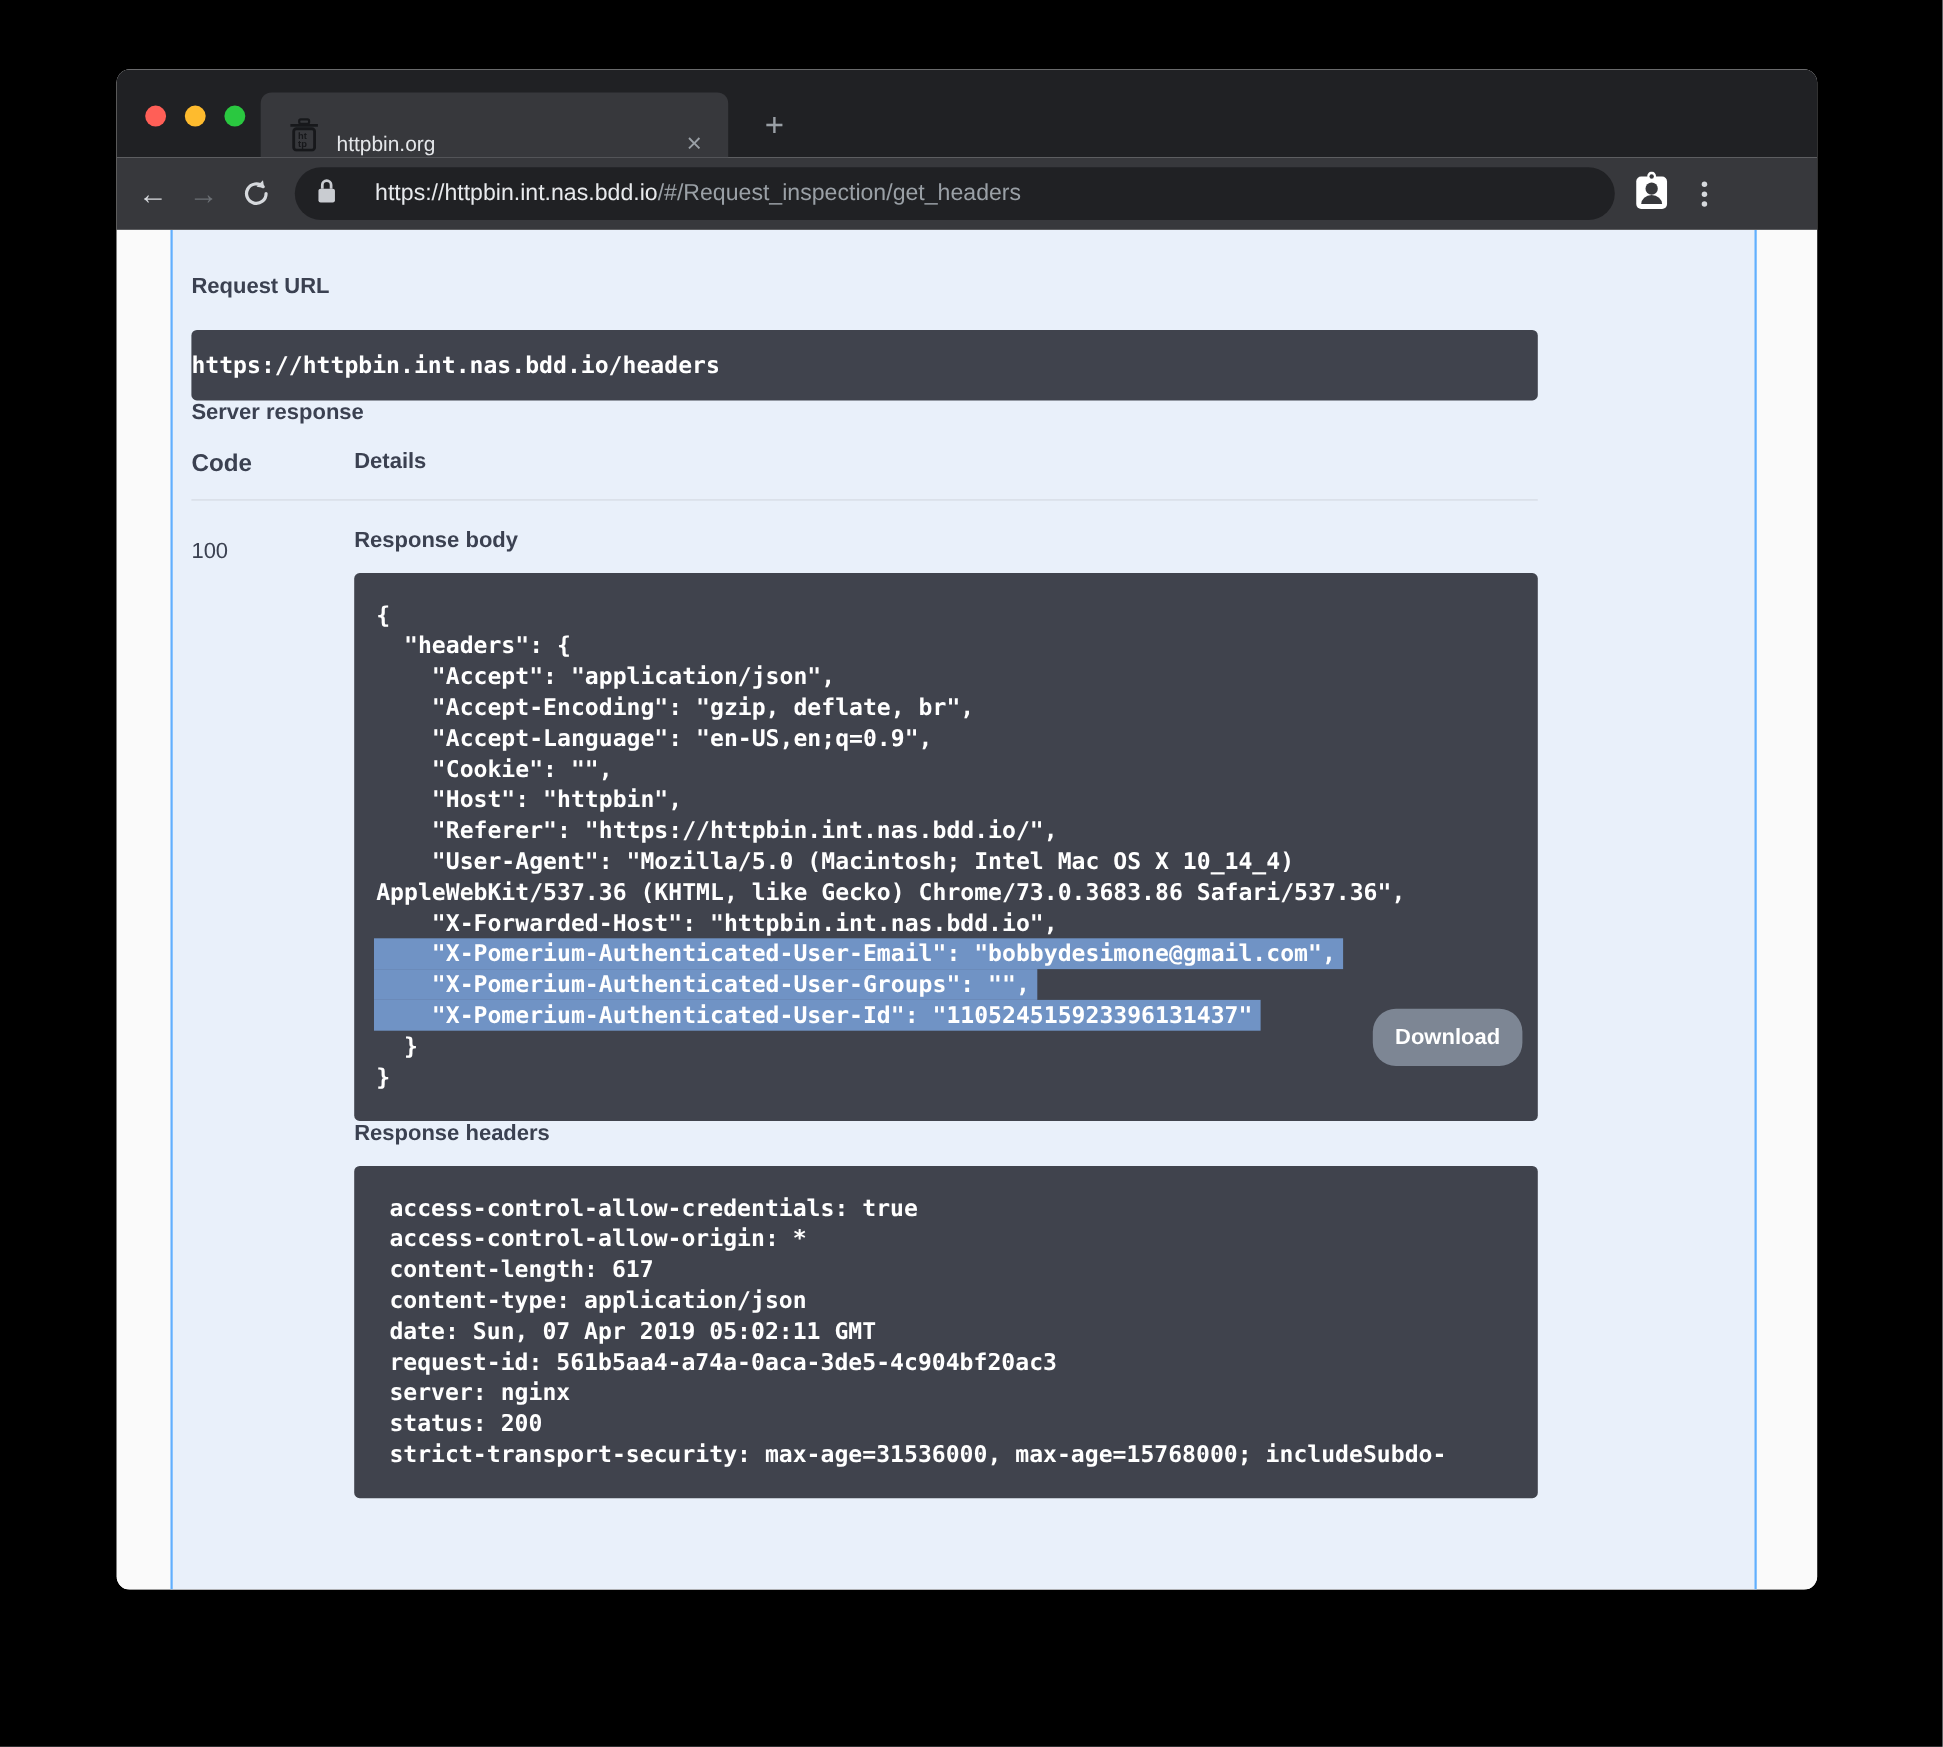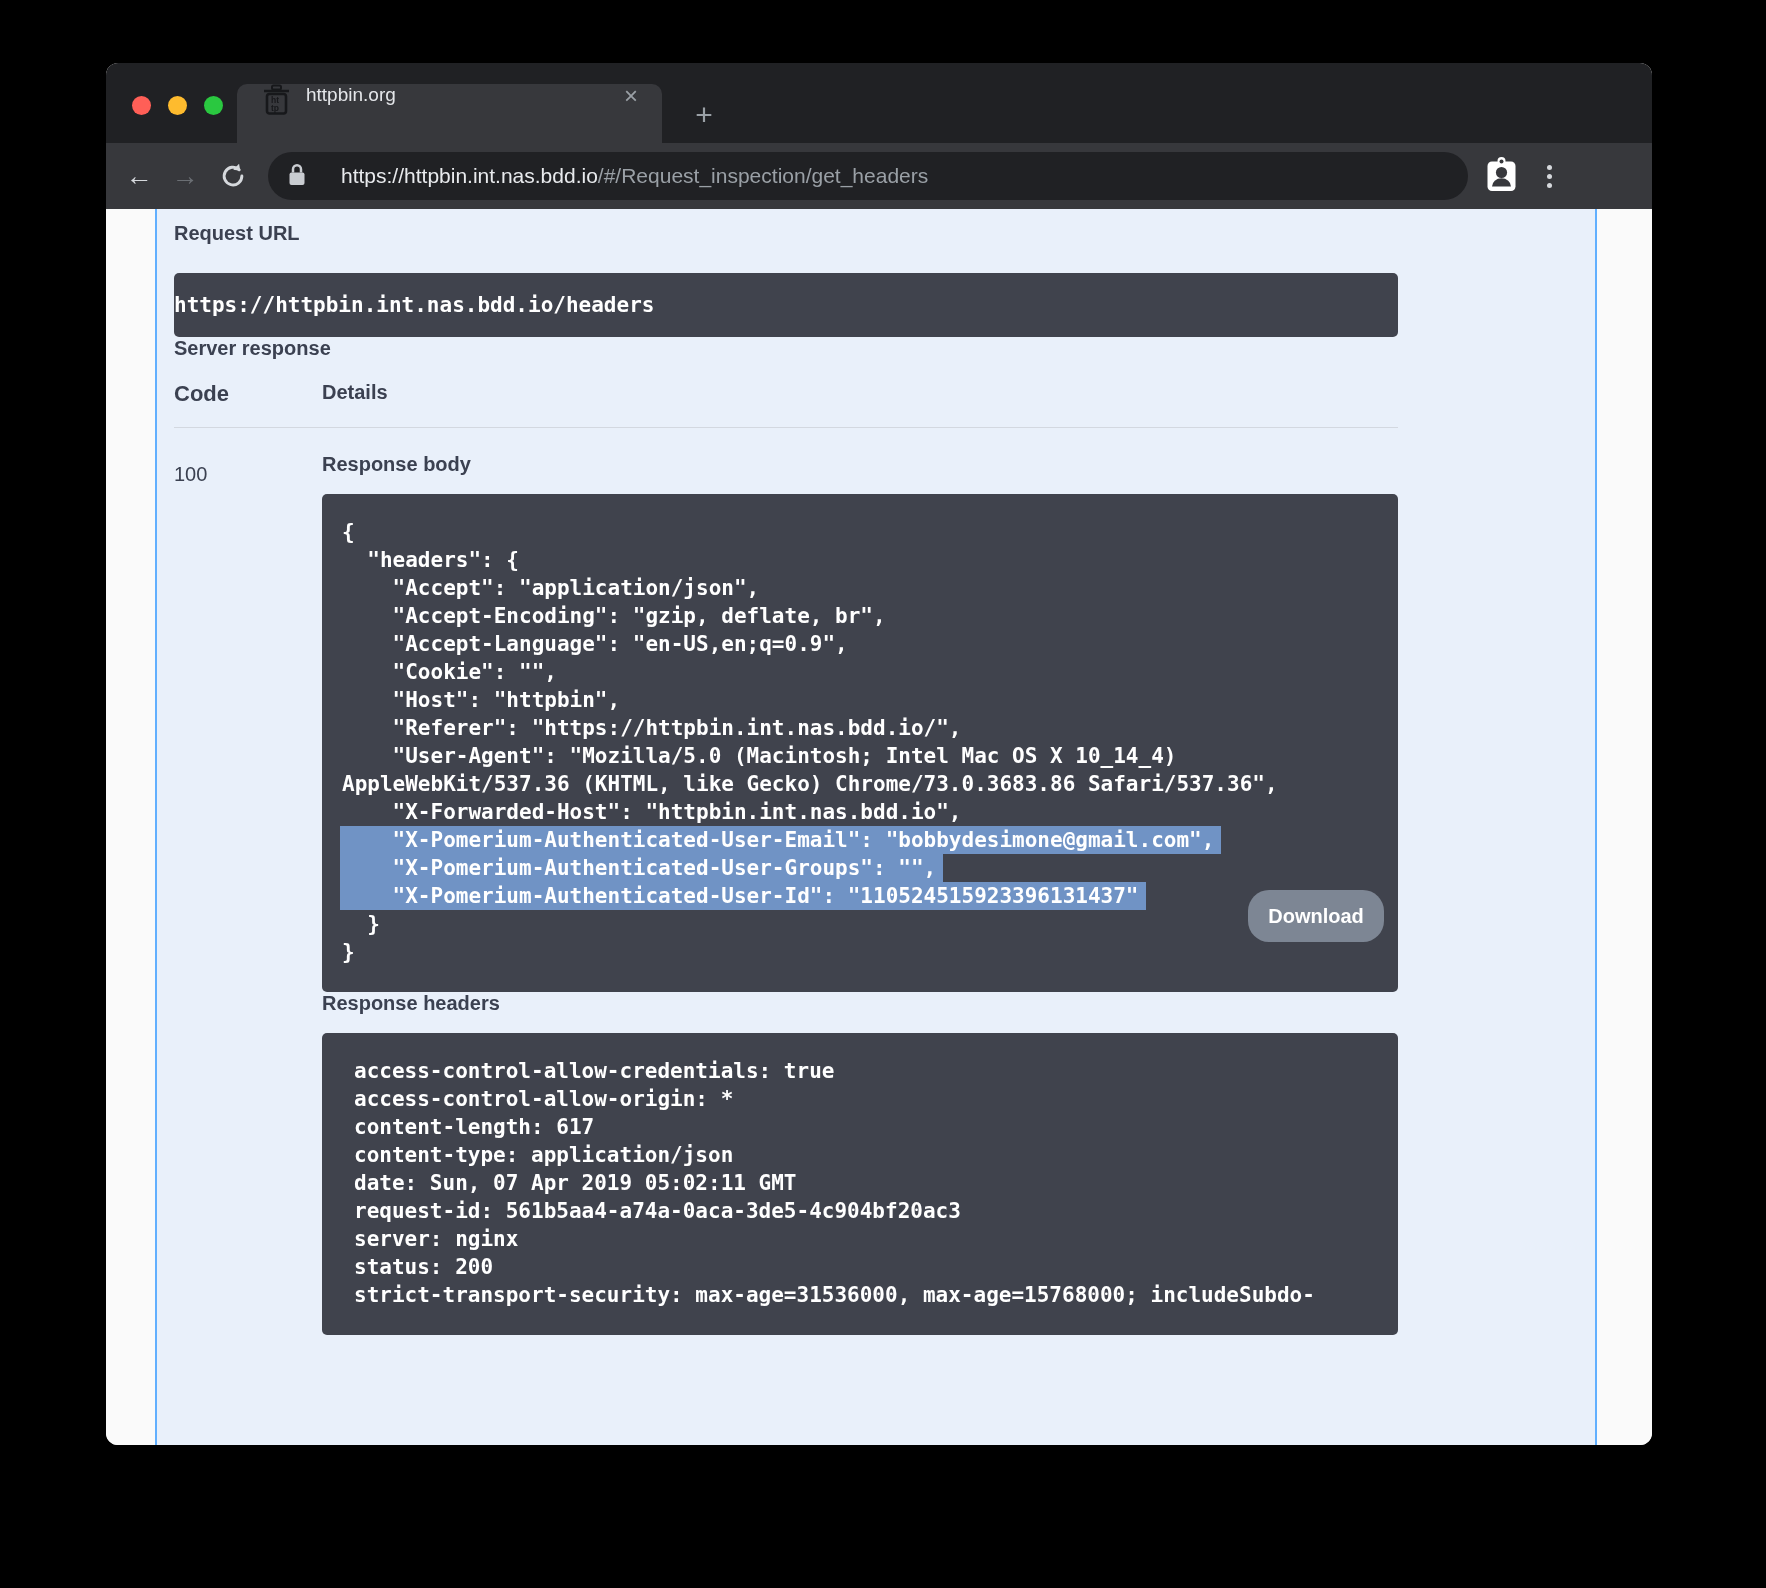--- a/index.html
+++ b/index.html
@@ -12,21 +12,21 @@
     border-radius:12px;overflow:hidden;background:#fbfbfb;
     box-shadow:0 28px 70px rgba(0,0,0,.55);
   }
   
   .tabstrip{position:relative;height:80px;background:#202124;}
   .traffic{position:absolute;top:33px;left:26px;display:flex;gap:17px;}
   .traffic span{width:19px;height:19px;border-radius:50%;display:block;}
   .tab{
     position:absolute;left:131px;bottom:0;width:425px;height:59px;
     background:#37383c;border-radius:10px 10px 0 0;
-    display:flex;align-items:flex-start;padding:0 18px 0 26px;box-sizing:border-box;
+    display:flex;align-items:flex-end;padding:0 18px 0 26px;box-sizing:border-box;
   }
   .tab-title{color:#e4e6e9;font-size:19px;margin-left:16px;flex:1;white-space:nowrap;overflow:hidden;}
   .tab-close{color:#9aa0a6;font-size:24px;line-height:24px;width:26px;text-align:center;cursor:default;}
   .newtab{
     position:absolute;left:578px;bottom:8px;width:40px;height:40px;color:#9aa0a6;
     font-size:30px;line-height:40px;text-align:center;
   }
   
   .toolbar{position:relative;height:66px;background:#37383c;display:flex;align-items:center;}
   .navbtn{width:46px;text-align:center;font-size:27px;line-height:46px;}
@@ -45,21 +45,21 @@
   .kebab i{width:5px;height:5px;border-radius:50%;background:#d6d9dd;display:block;}
   
   .content{position:relative;height:1236px;background:#fafafa;overflow:hidden;}
   .opblock{
     margin-left:49px;width:1442px;min-height:1300px;box-sizing:border-box;
     background:#e9f0fa;border-left:2px solid #61affe;border-right:2px solid #61affe;
     padding:0 17px;
   }
   .col{width:1224px;}
   h3.lbl{margin:0;color:#3b4151;font-size:20px;font-weight:bold;}
-  .request-url-label{padding-top:13px;}
+  .request-url-label{padding-top:40px;}
   .request-url-box{
     margin-top:28px;width:1224px;height:64px;box-sizing:border-box;border-radius:5px;
     background:#40434d;color:#fff;
     font-family:"DejaVu Sans Mono", monospace;font-weight:bold;font-size:21px;line-height:64px;
     white-space:nowrap;overflow:hidden;
   }
   .server-response-label{margin-top:42px;}
   .resp-table-head{margin-top:21px;display:flex;}
   .cell-code{width:148px;flex:none;}
   .code-header{color:#3b4151;font-size:22px;font-weight:bold;}

